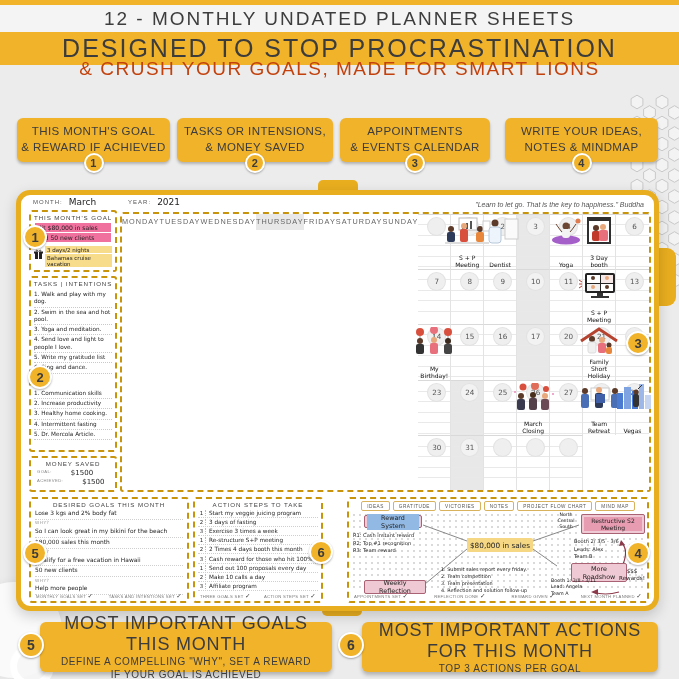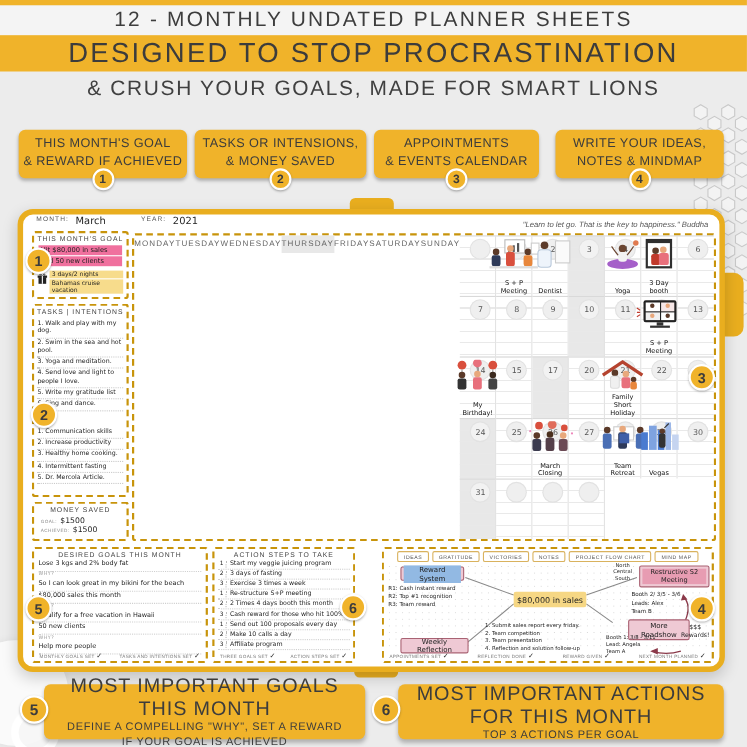--- a/index.html
+++ b/index.html
@@ -3,21 +3,21 @@
 <meta charset="utf-8">
 <style>
   html,body{margin:0;padding:0;width:679px;height:679px;overflow:hidden;
     font-family:"Liberation Sans",sans-serif;background:#ececec;position:relative}
   *{box-sizing:border-box}
   
   .topbar{position:absolute;left:0;top:0;right:0;height:5px;background:var(--accent,#F0B32A)}
   .band{position:absolute;left:0;right:0;display:flex;align-items:center;justify-content:center;text-align:center}
   .band1{top:5px;height:27px;background:#f4f4f4;font-size:19px;letter-spacing:2px;color:#3d3d3d}
   .band2{top:32px;height:33px;background:var(--accent,#F0B32A);font-size:25px;letter-spacing:2px;color:#3c3c3c}
-  .band3{top:65px;height:31px;font-size:19px;letter-spacing:1.5px;color:#404040}
+  .band3{top:53px;height:31px;font-size:19px;letter-spacing:1.5px;color:#c2410c}
   
   .tc{position:absolute;top:118px;height:44px;background:var(--accent,#F0B32A);border-radius:6px;
       box-shadow:0 2px 3px rgba(0,0,0,.25);display:flex;flex-direction:column;align-items:center;
       justify-content:center;font-size:11.5px;letter-spacing:.4px;color:#3c3c3c;line-height:1.35;text-align:center}
   .tc1{left:17px;width:153px}.tc2{left:177px;width:156px}.tc3{left:340px;width:150px}.tc4{left:505px;width:153px}
   .badge{border-radius:50%;background:var(--accent,#F0B32A);border:2px solid #fff;
       box-shadow:0 1px 2px rgba(0,0,0,.3);display:flex;align-items:center;justify-content:center;
       font-weight:bold;color:#3c3c3c}
   .tc .badge{position:absolute;bottom:-11px;left:50%;transform:translateX(-50%);width:20px;height:20px;font-size:11px}
   .pbadge{position:absolute;width:24px;height:24px;font-size:13px;z-index:6}
@@ -28,35 +28,35 @@
   .tab-right{left:648px;top:248px;width:28px;height:58px;border-radius:0 9px 9px 0}
   .tab-bottom{left:322px;top:600px;width:40px;height:16px;border-radius:0 0 5px 5px}
   .planner{position:absolute;left:16px;top:190px;width:643px;height:421px;background:#fff;
       border:5px solid #E9AE1F;border-radius:14px;box-shadow:0 5px 14px rgba(0,0,0,.18);z-index:2}
   .pin{position:absolute;inset:0}
   .hand{font-family:"DejaVu Sans",sans-serif;color:#1d1d1d}
   .lbl{font-size:6px;letter-spacing:1px;color:#555}
   .sec{position:absolute;border:2px dashed var(--dash,#C8940B);border-radius:3px;background:#fff;overflow:hidden}
   .sec-title{font-size:6.2px;letter-spacing:.9px;color:#444;text-align:center;padding:2px 0 1px}
   
-  .p-head{position:absolute;left:12px;top:2px;display:flex;gap:6px;align-items:flex-start}
+  .p-head{position:absolute;left:12px;top:2px;display:flex;gap:6px;align-items:center}
   .p-head .hand{font-size:9px}
   
   .goal{left:8px;top:15px;width:88px;height:62px}
   .pinkline{background:var(--pink,#F0709E);color:#222;font-size:6.1px;margin:1px 4px 0;padding:1px 2px}
   .reward{display:flex;gap:2px;margin:4px 3px 0;align-items:flex-start}
   .rline{background:var(--reward_yellow,#F7DC8C);font-size:5.5px;padding:.5px 2px;margin-bottom:1px}
   
   .tasks{left:8px;top:81px;width:88px;height:176px}
   .tlist{margin:2px 3px 0}
   .tlist div{font-size:5.7px;line-height:1.28;border-bottom:1px dotted #c9c9c9;padding:1px 0}
   .tspacer{height:13px}
   
   .money{left:8px;top:261px;width:88px;height:36px}
-  .mrow{display:flex;align-items:center;gap:3px;margin:1px 0 0 6px}
+  .mrow{display:flex;align-items:flex-start;gap:19px;margin:1px 0 0 6px}
   .mrow .k{font-size:4.2px;color:#888;letter-spacing:.4px}
   .mrow .v{font-size:7px}
   
   .cal{left:99px;top:17px;width:531px;height:280px;border:2px dashed var(--dash,#C8940B);border-radius:3px;
       position:absolute;display:flex;flex-direction:row;background:#fff}
   .quote{position:absolute;top:6px;right:10px;font-size:7px;color:#555;font-style:italic}
   .cal-head{display:flex;height:16px}
   .dh{flex:1;text-align:center;font-size:7.3px;letter-spacing:1px;color:#666;padding-top:3px}
   .dh.thu{background:#e8e8e8}
   .cal-grid{flex:1;display:grid;grid-template-columns:repeat(7,1fr);grid-auto-rows:1fr}
@@ -369,20 +369,23 @@
                 <circle cx="24" cy="13" r="3" fill="#e8a87c"></circle>
                 <rect x="20" y="16" width="8" height="11" rx="2" fill="#e8707c"></rect>
                 <circle cx="38" cy="14" r="3" fill="#3c2a1e"></circle>
                 <rect x="34" y="17" width="8" height="10" rx="2" fill="#444"></rect>
               </svg></span>
             <div class="evt">My Birthday!</div>
           </div>
           <div class="cell">
             <span class="dn">15</span>
           </div>
+          <div class="cell">
+            <span class="dn">16</span>
+          </div>
           <div class="cell thu">
             <span class="dn">17</span>
           </div>
           <div class="cell">
             <span class="dn">20</span>
           </div>
           <div class="cell">
             <span class="dn">21</span>
             <span class="sticker"><svg width="48" height="28" viewBox="0 0 48 28">
                 <path d="M6 14 L24 2 L42 14" stroke="#b5432f" stroke-width="3" fill="none"></path>

